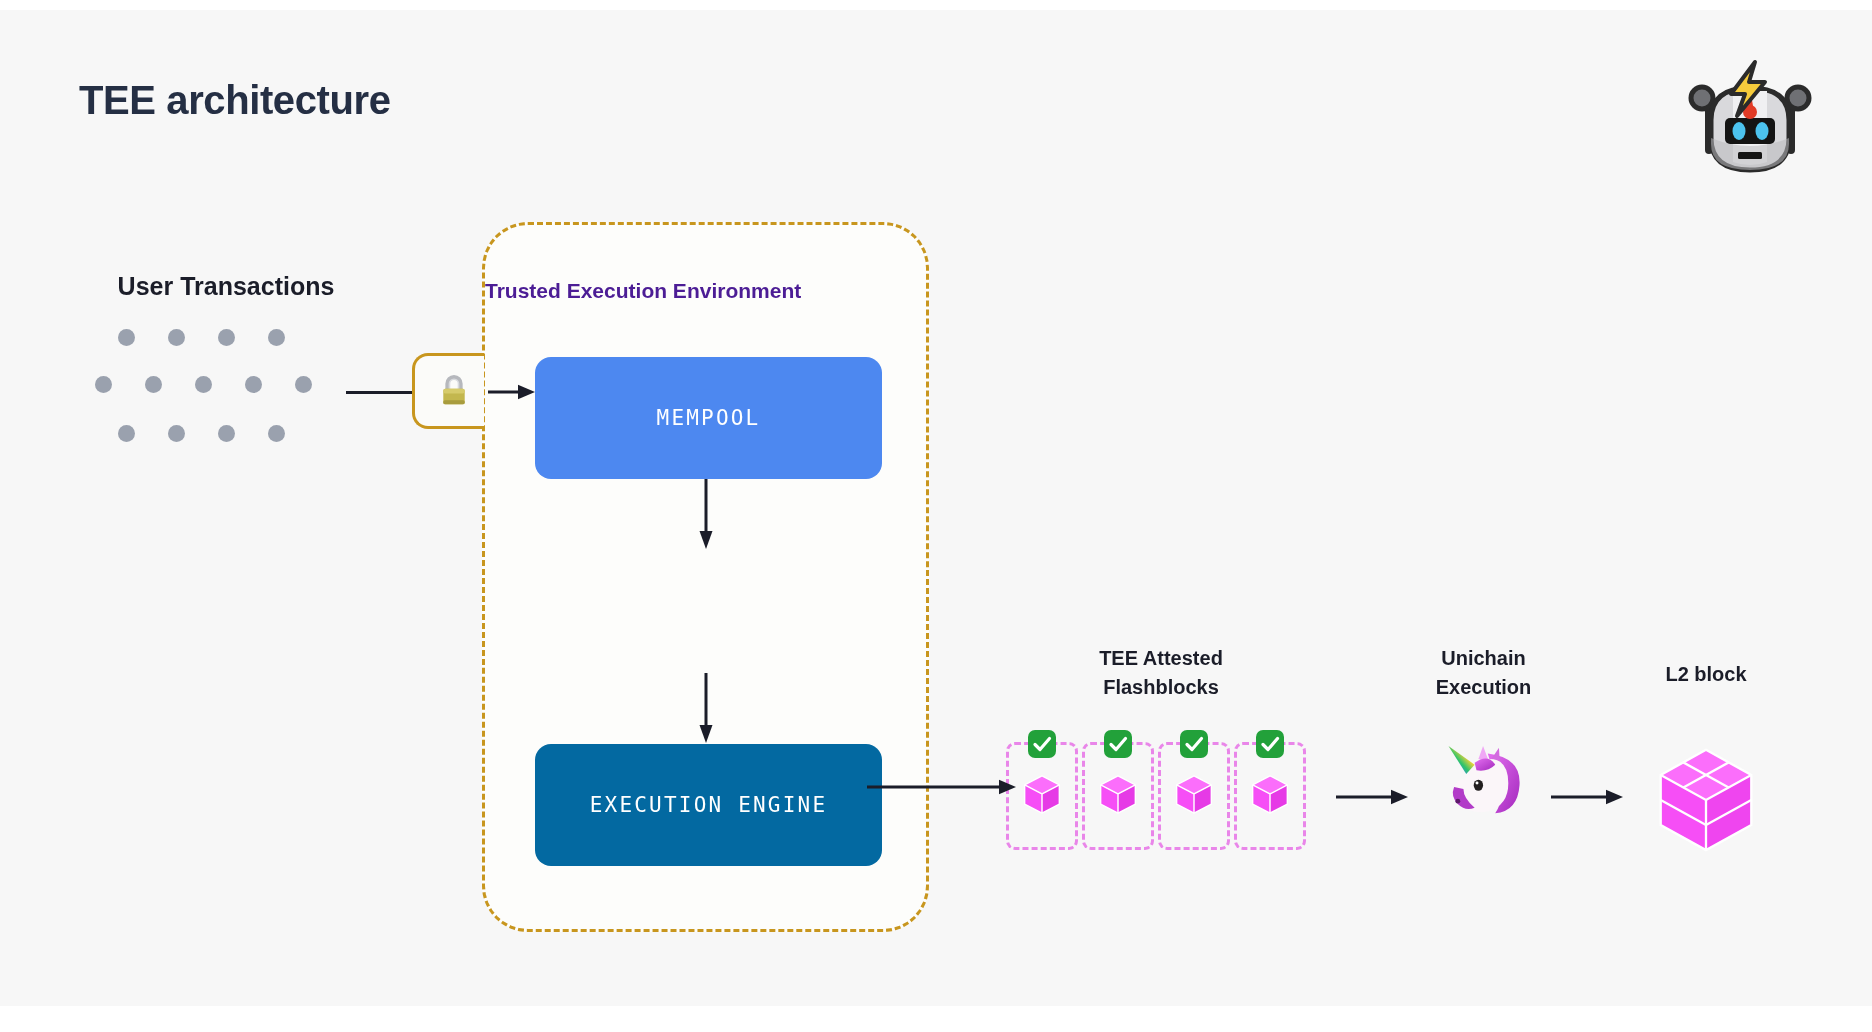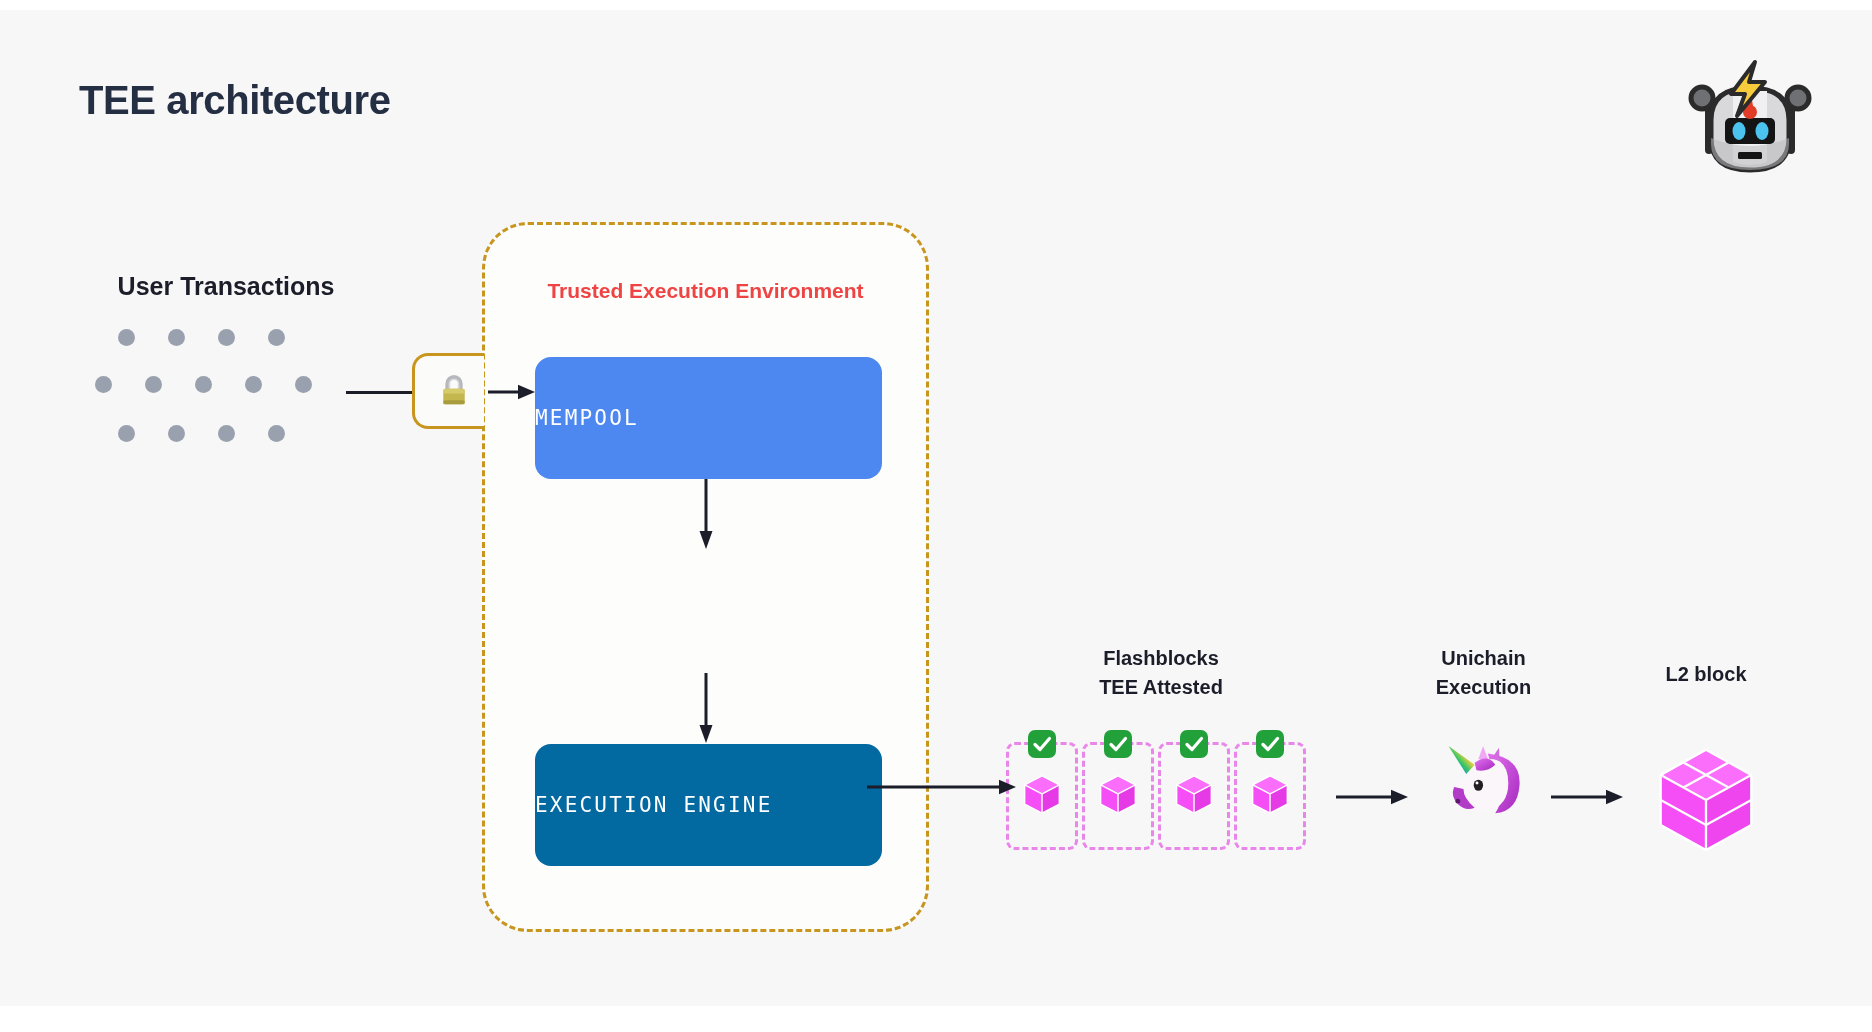--- a/index.html
+++ b/index.html
@@ -133,36 +133,36 @@
     height: 710px;
     border: 3px dashed #c8961e;
     border-radius: 46px;
     background: #fdfdfb;
     z-index: 2;
   }
   .tee-title {
     position: absolute;
     top: 54px;
     left: 0; right: 0;
-    text-align: center;
+    text-align: left;
     font-size: 21px;
     font-weight: bold;
-    color: #ef4444;
+    color: #4c1d95;
   }
 
   
   .stage-box {
     position: absolute;
     left: 50px;
     width: 347px;
     height: 122px;
     border-radius: 16px;
     display: flex;
     align-items: center;
-    justify-content: flex-start;
+    justify-content: center;
     color: #ffffff;
     font-family: "DejaVu Sans Mono", monospace;
     font-size: 21px;
     letter-spacing: 2.2px;
   }
   .stage-box.mempool   { top: 132px; background: #4d88f0; }
   .stage-box.ordering  { top: 326px; background: #e066ef; }
   .stage-box.execution { top: 519px; background: #0369a1; }
 
   
@@ -387,22 +387,22 @@
 
   <div class="arrow-exec-fb">
     <svg viewBox="0 0 150 18" width="150" height="18">
       <line x1="0" y1="9" x2="136" y2="9" stroke="#1b1d29" stroke-width="3"></line>
       <path d="M149 9 L132 1.8 L132 16.2 Z" fill="#1b1d29"></path>
     </svg>
   </div>
 
   <div class="flashblocks">
     <div class="group-label">
+      <div>TEE Attested</div>
       <div>Flashblocks</div>
-      <div>TEE Attested</div>
     </div>
     <div class="fb-row">
 
       <div class="flashblock">
         <span class="check-badge">
           <svg viewBox="0 0 28 28" width="28" height="28">
             <rect x="0" y="0" width="28" height="28" rx="7" fill="#22a13a"></rect>
             <path d="M7 14.5 L12 19.5 L21.5 8.5" stroke="#ffffff" stroke-width="3.2" fill="none" stroke-linecap="round" stroke-linejoin="round"></path>
           </svg>
         </span>

